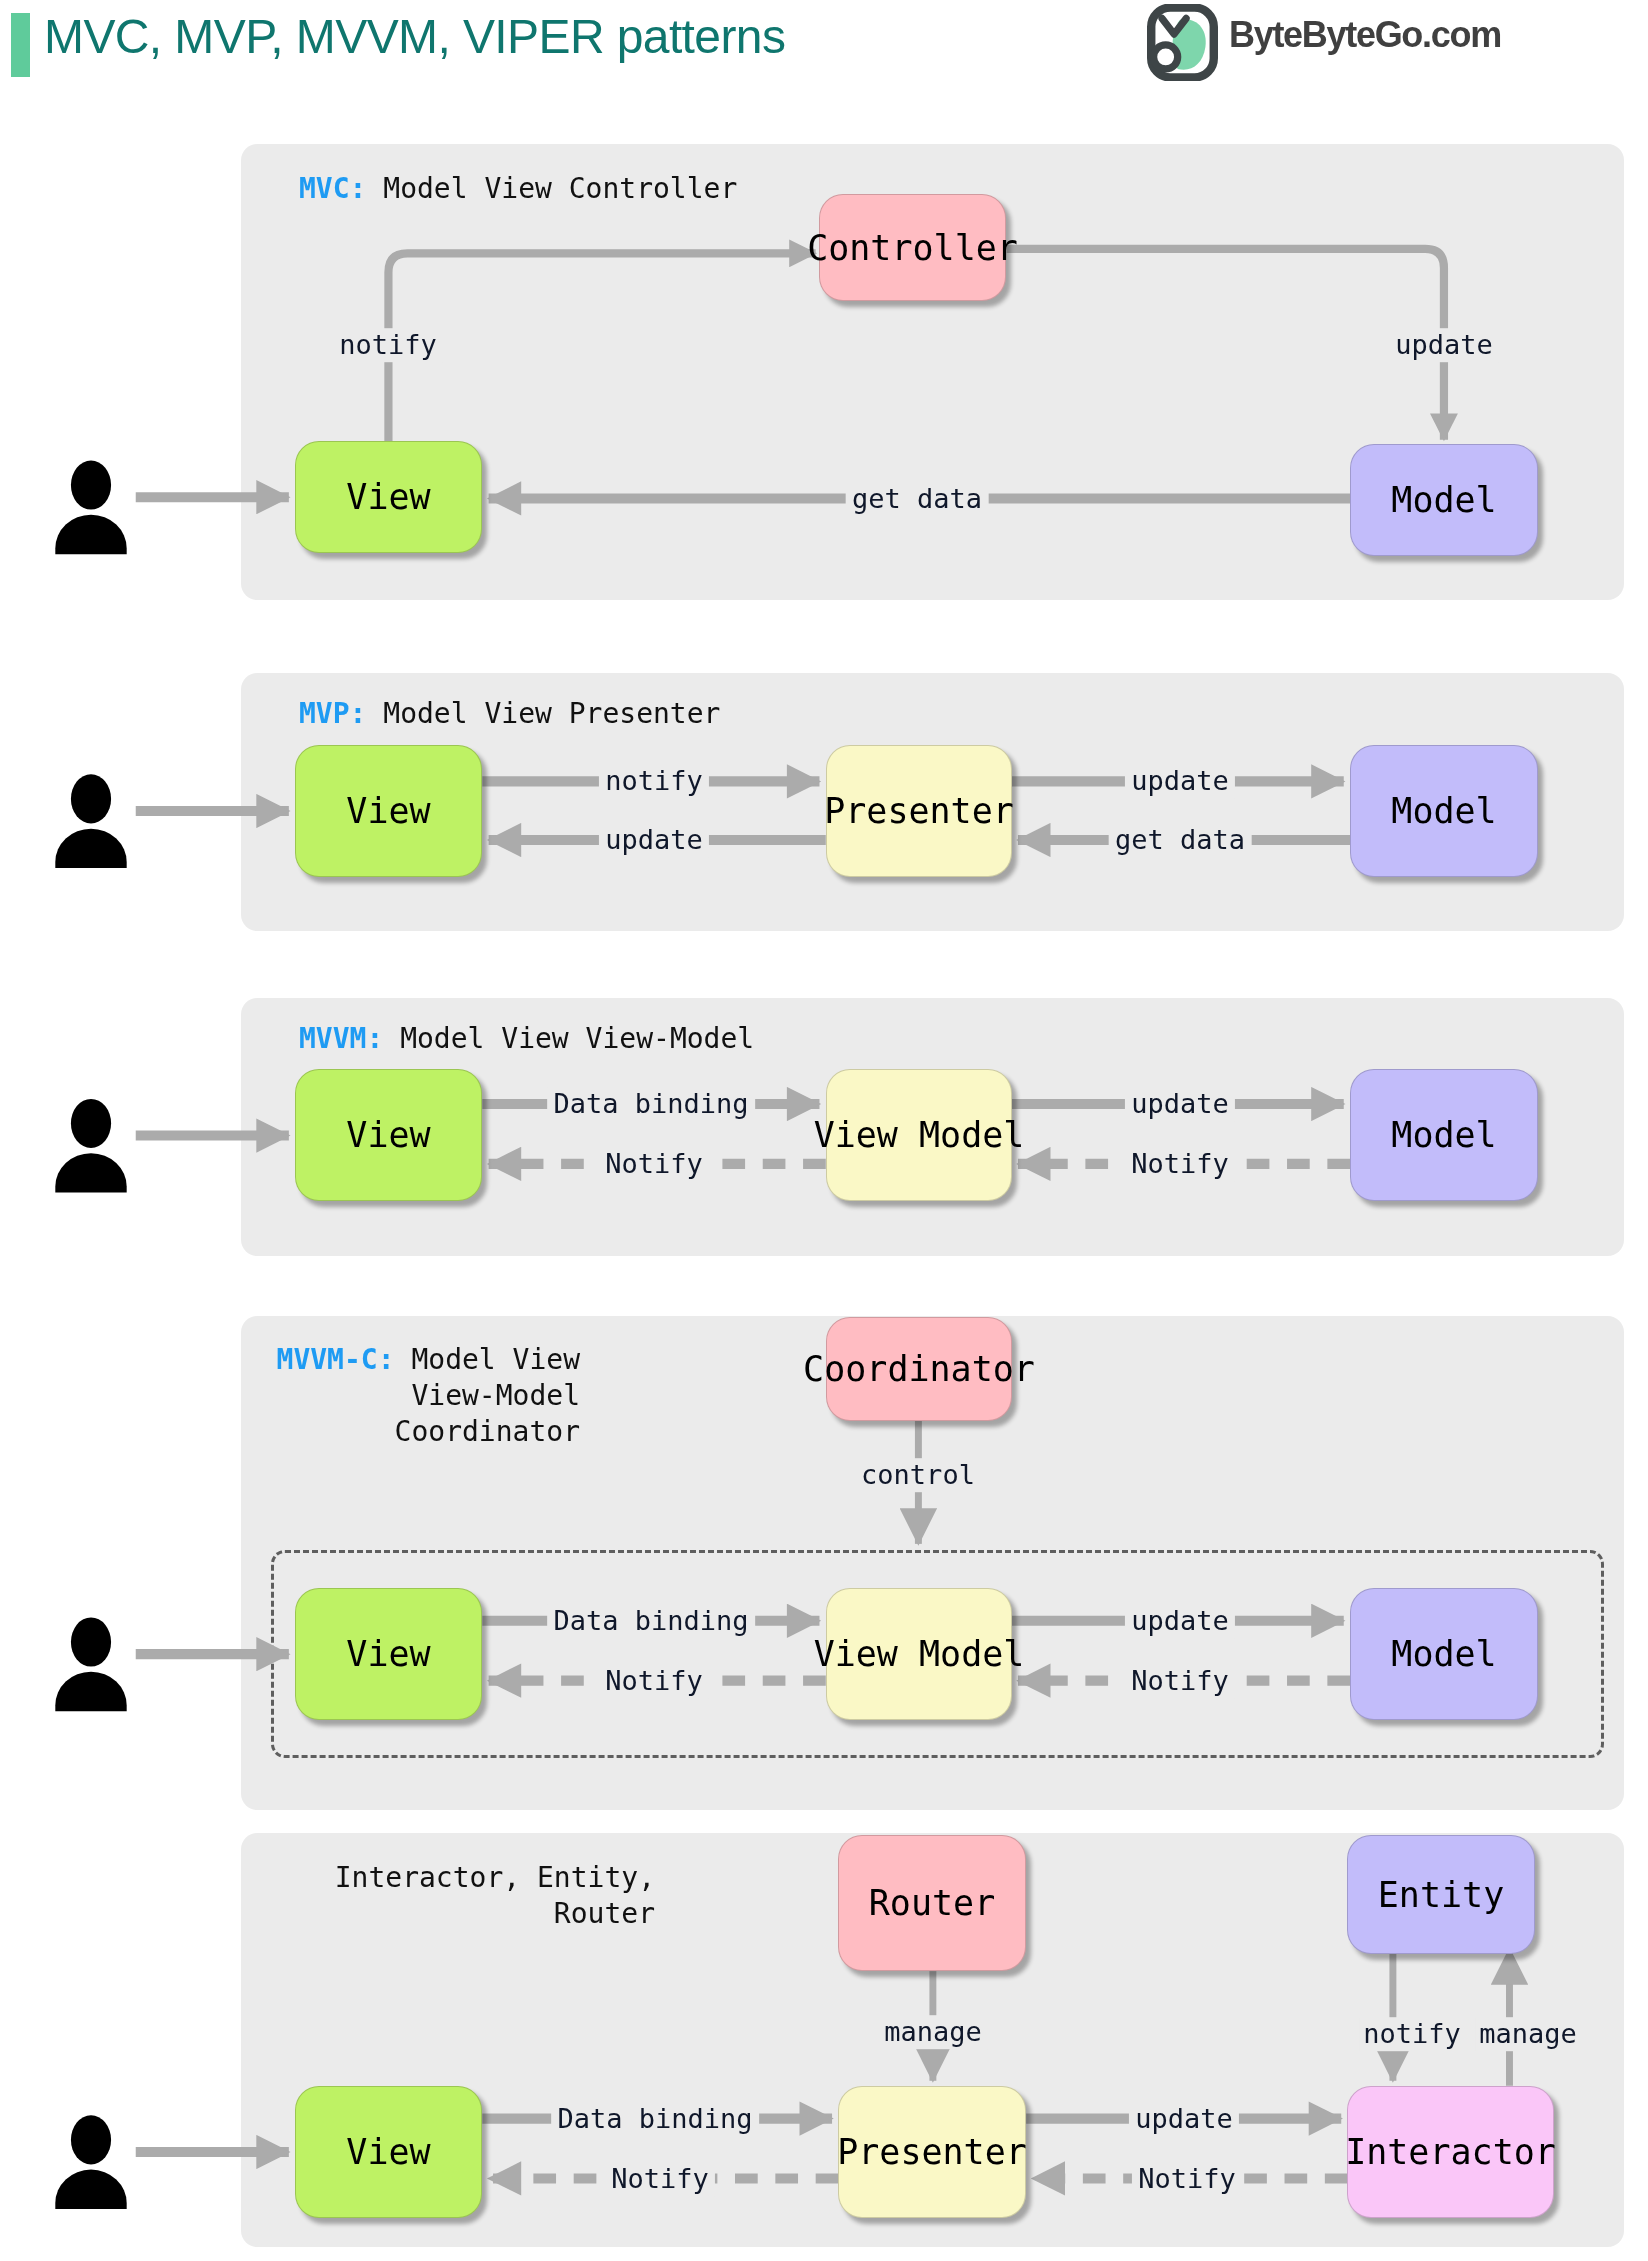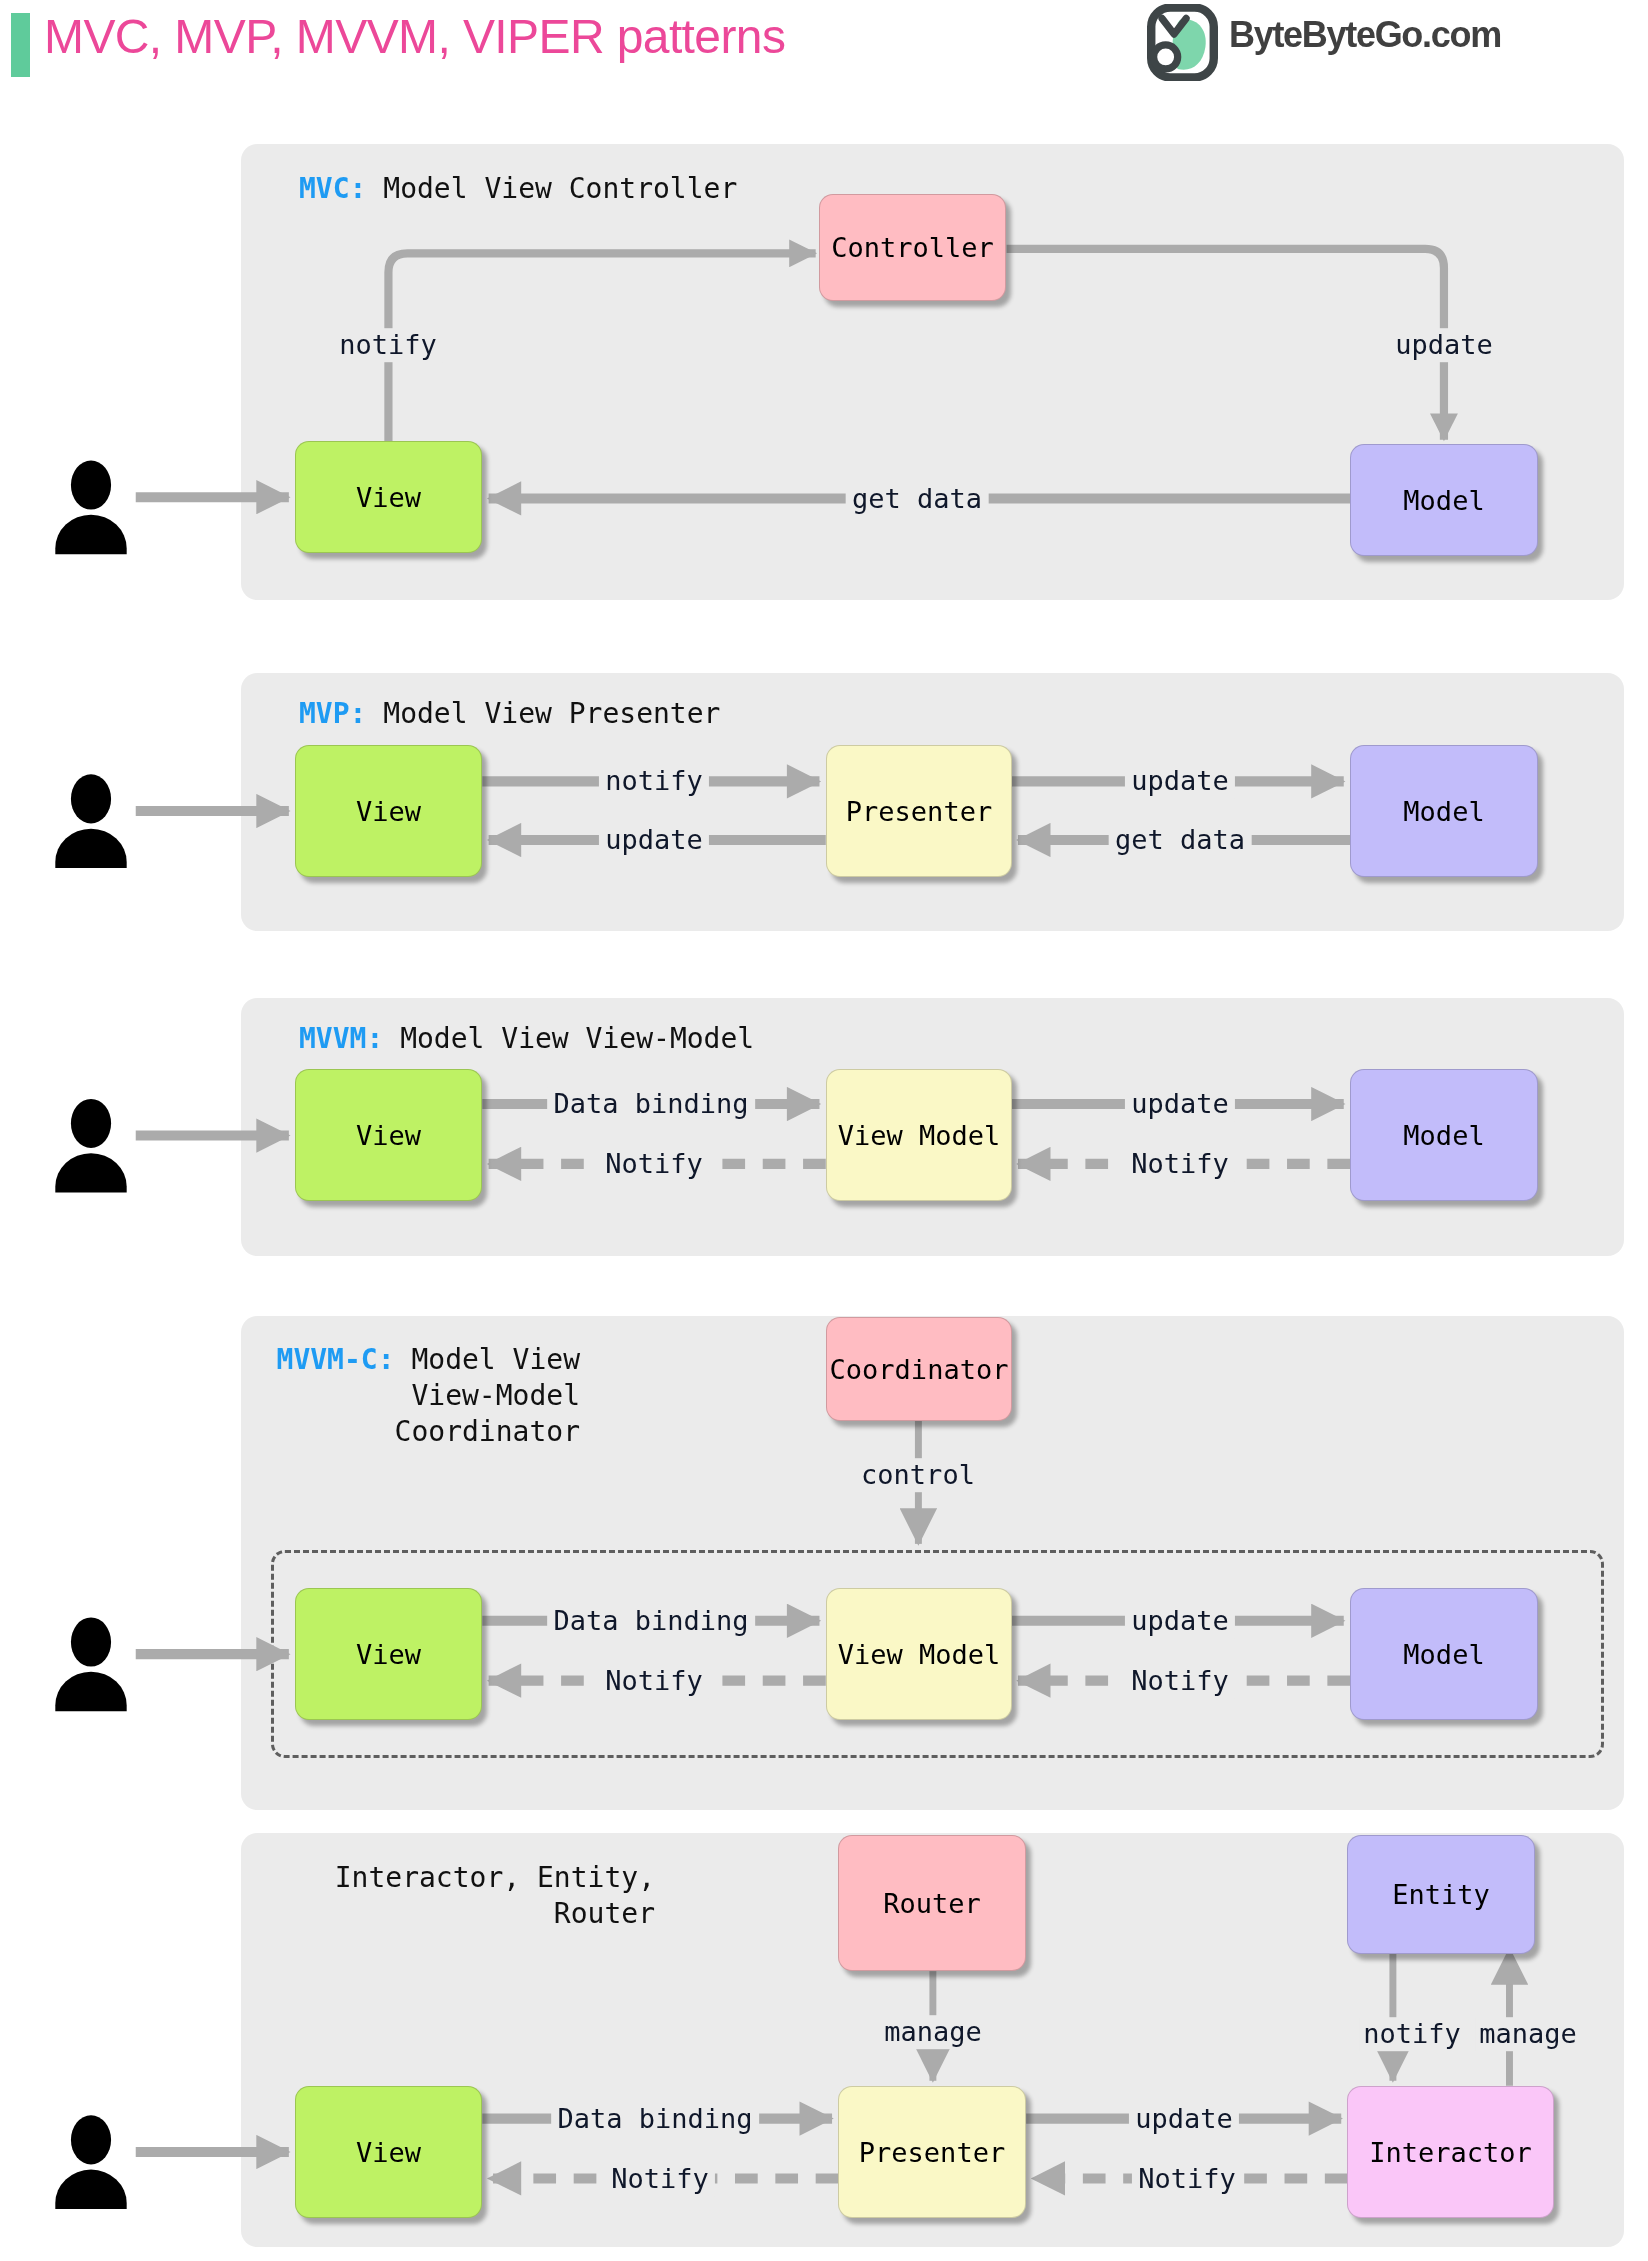--- a/index.html
+++ b/index.html
@@ -1,37 +1,37 @@
 <!DOCTYPE html>
 <html style="font-size:10px"><head>
 <meta charset="utf-8">
 <style>
   html,body{margin:0;padding:0;background:#ffffff;}
   #canvas{position:relative;width:1649px;height:2261px;background:#ffffff;overflow:hidden;
           font-family:"DejaVu Sans Mono",monospace;}
   
   .accent-bar{position:absolute;left:11.3px;top:12.6px;width:19px;height:64px;background:#5FCB9B;}
   .main-title{position:absolute;left:44px;top:8.8px;font-family:"Liberation Sans",sans-serif;
-              font-size:48px;color:#ec4899;letter-spacing:-0.6px;white-space:nowrap;}
+              font-size:48px;color:#0f766e;letter-spacing:-0.6px;white-space:nowrap;}
   .brand{position:absolute;left:1229px;top:14px;font-family:"Liberation Sans",sans-serif;
          font-weight:bold;font-size:36px;color:#404040;letter-spacing:-1.3px;white-space:nowrap;}
   .logo-icon{position:absolute;left:1142px;top:3.8px;width:81px;height:77px;}
   
   .panel{position:absolute;background:#EBEBEB;border-radius:16.4px;}
   .panel-title{position:absolute;font-size:28px;color:#111;white-space:nowrap;line-height:36px;}
   .panel-title .abbr{color:#1E9BF3;font-weight:bold;}
   .panel-title.multi{text-align:right;white-space:normal;}
   
   #edges{position:absolute;left:0;top:0;width:1649px;height:2261px;pointer-events:none;}
   
   .dashed-box{position:absolute;left:271px;top:1550px;width:1333px;height:208px;
               border:3.2px dashed #5e5e5e;border-radius:14px;box-sizing:border-box;}
   
   .node{position:absolute;display:flex;align-items:center;justify-content:center;
-        font-size:27px;color:#000;border-radius:14px;border:0.9px solid rgba(0,0,0,0.18);
+        font-size:35px;color:#000;border-radius:24px;border:0.9px solid rgba(0,0,0,0.18);
         box-shadow:5px 5.7px 4.4px rgba(0,0,0,0.30);box-sizing:border-box;white-space:nowrap;}
   .green{background:#bef264;}
   .pink{background:#FFBCC2;}
   .purple{background:#C2BCFA;}
   .yellow{background:#FAF8C6;}
   .magenta{background:#FAC6F8;}
   
   .edge-label{position:absolute;transform:translate(-50%,-50%);font-size:27px;color:#0f172a;
               background:#EBEBEB;padding:1.3px 6.3px;white-space:nowrap;}
   .edge-label.tight{padding:1.3px 3.8px;}

